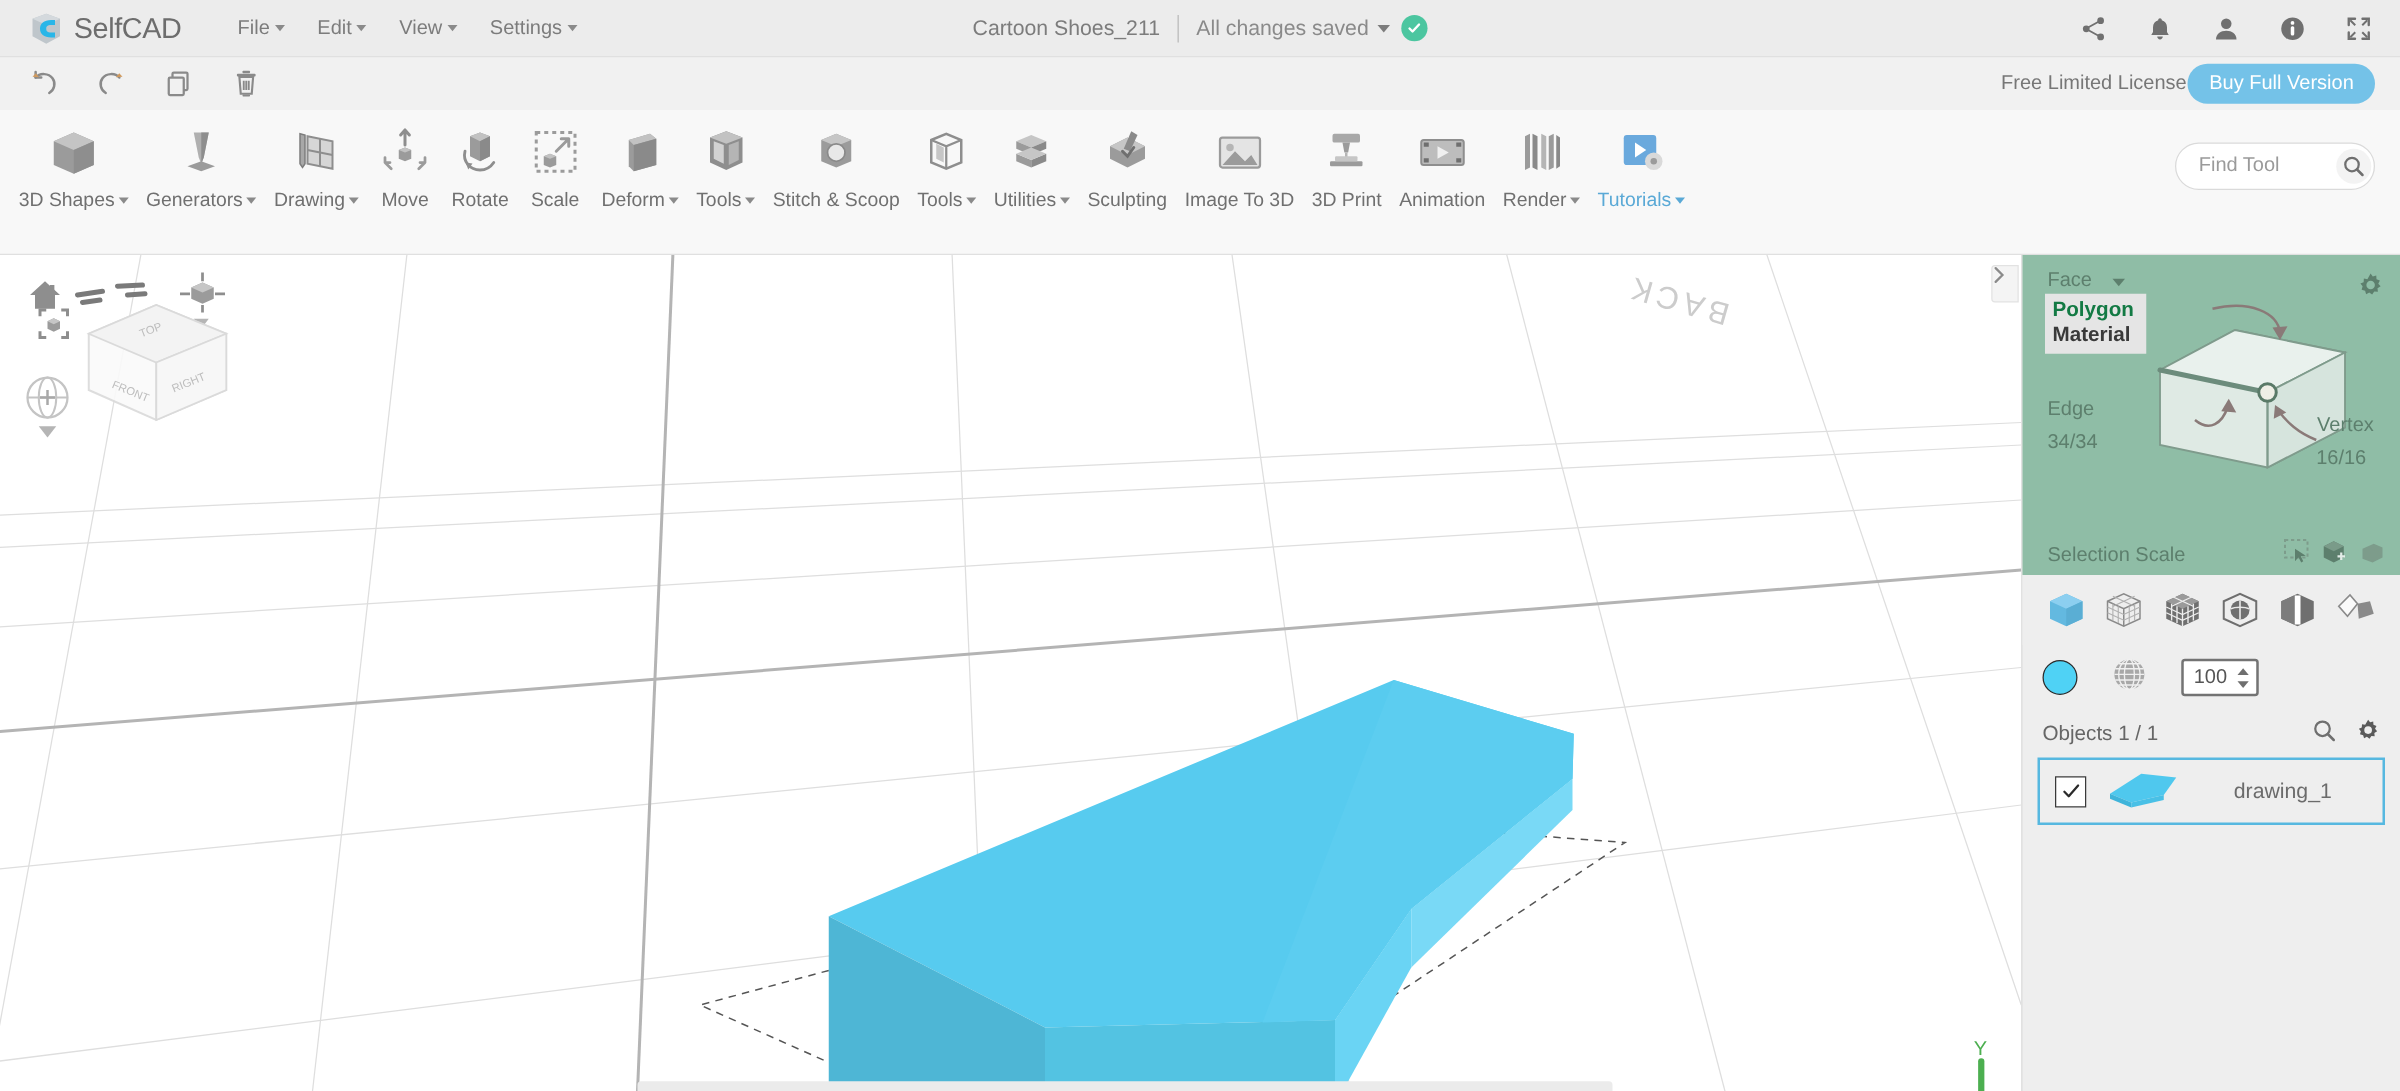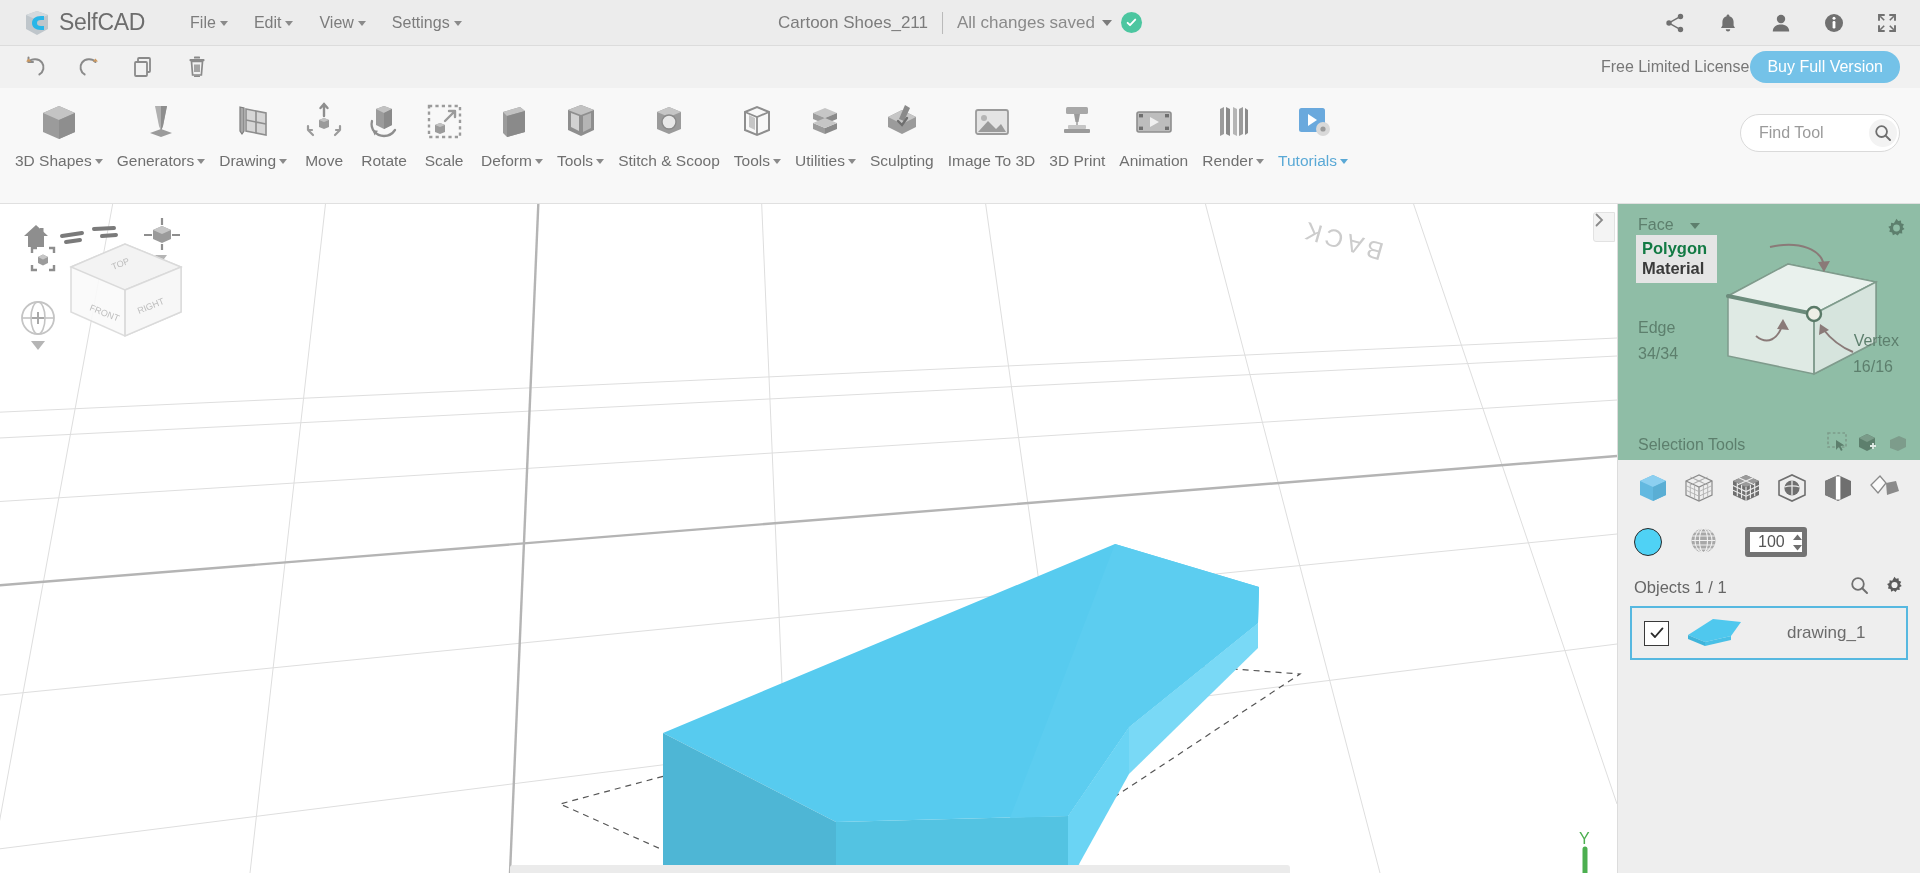--- a/index.html
+++ b/index.html
@@ -171,21 +171,21 @@
 
   .mat-row {
     display: flex; align-items: center; height: 52px; padding: 0 16px; gap: 28px;
   }
   .color-dot {
     width: 28px; height: 28px; border-radius: 50%; background: #4fd2f5;
     border: 1.5px solid #2a2a2a; cursor: pointer; flex: none;
   }
   .tex-dot { cursor: pointer; flex: none; }
   .stepper {
-    display: flex; align-items: center; border: 5px solid #737373;
+    display: flex; align-items: center; border: 2px solid #737373;
     background: #ffffff; border-radius: 3px; height: 30px; width: 62px;
     padding: 0 4px 0 8px; cursor: text;
   }
   .stepper input {
     width: 34px; border: none; outline: none; font-size: 16px; color: #555;
     background: transparent; font-family: "Liberation Sans", sans-serif;
   }
   .spin { display: flex; flex-direction: column; gap: 3px; cursor: pointer; }
 
   .objects-head {
@@ -707,21 +707,21 @@
 
           <path d="M143 118 C128 112 120 104 113 95" stroke="#8a7a78" stroke-width="2" fill="none"></path>
           <path d="M110 90 L109 101 L119 96 Z" fill="#8a7a78"></path>
         </svg>
       </div>
 
       <span class="sel-label lbl-edge">Edge</span>
       <span class="sel-label lbl-edge-count">34/34</span>
       <span class="sel-label lbl-vertex">Vertex</span>
       <span class="sel-label lbl-vertex-count">16/16</span>
-      <span class="sel-label lbl-seltools">Selection Tools</span>
+      <span class="sel-label lbl-seltools">Selection Scale</span>
 
       <div class="sel-tool-icons">
         <span>
           <svg width="22" height="20" viewBox="0 0 22 20">
             <rect x="1" y="1" width="18" height="14" stroke="#7d9c8b" stroke-width="1.6" fill="none" stroke-dasharray="2.6 2.2"></rect>
             <path d="M9 8 L9 18 L11.8 14.8 L14 19 L15.6 18 L13.6 14 L17.6 13.6 Z" fill="#5d7f6d"></path>
           </svg>
         </span>
         <span>
           <svg width="22" height="20" viewBox="0 0 22 20">

